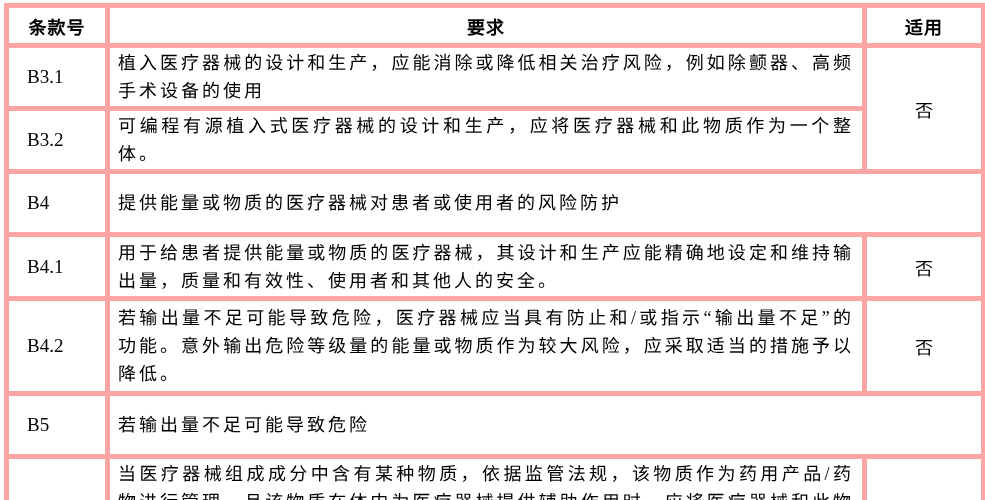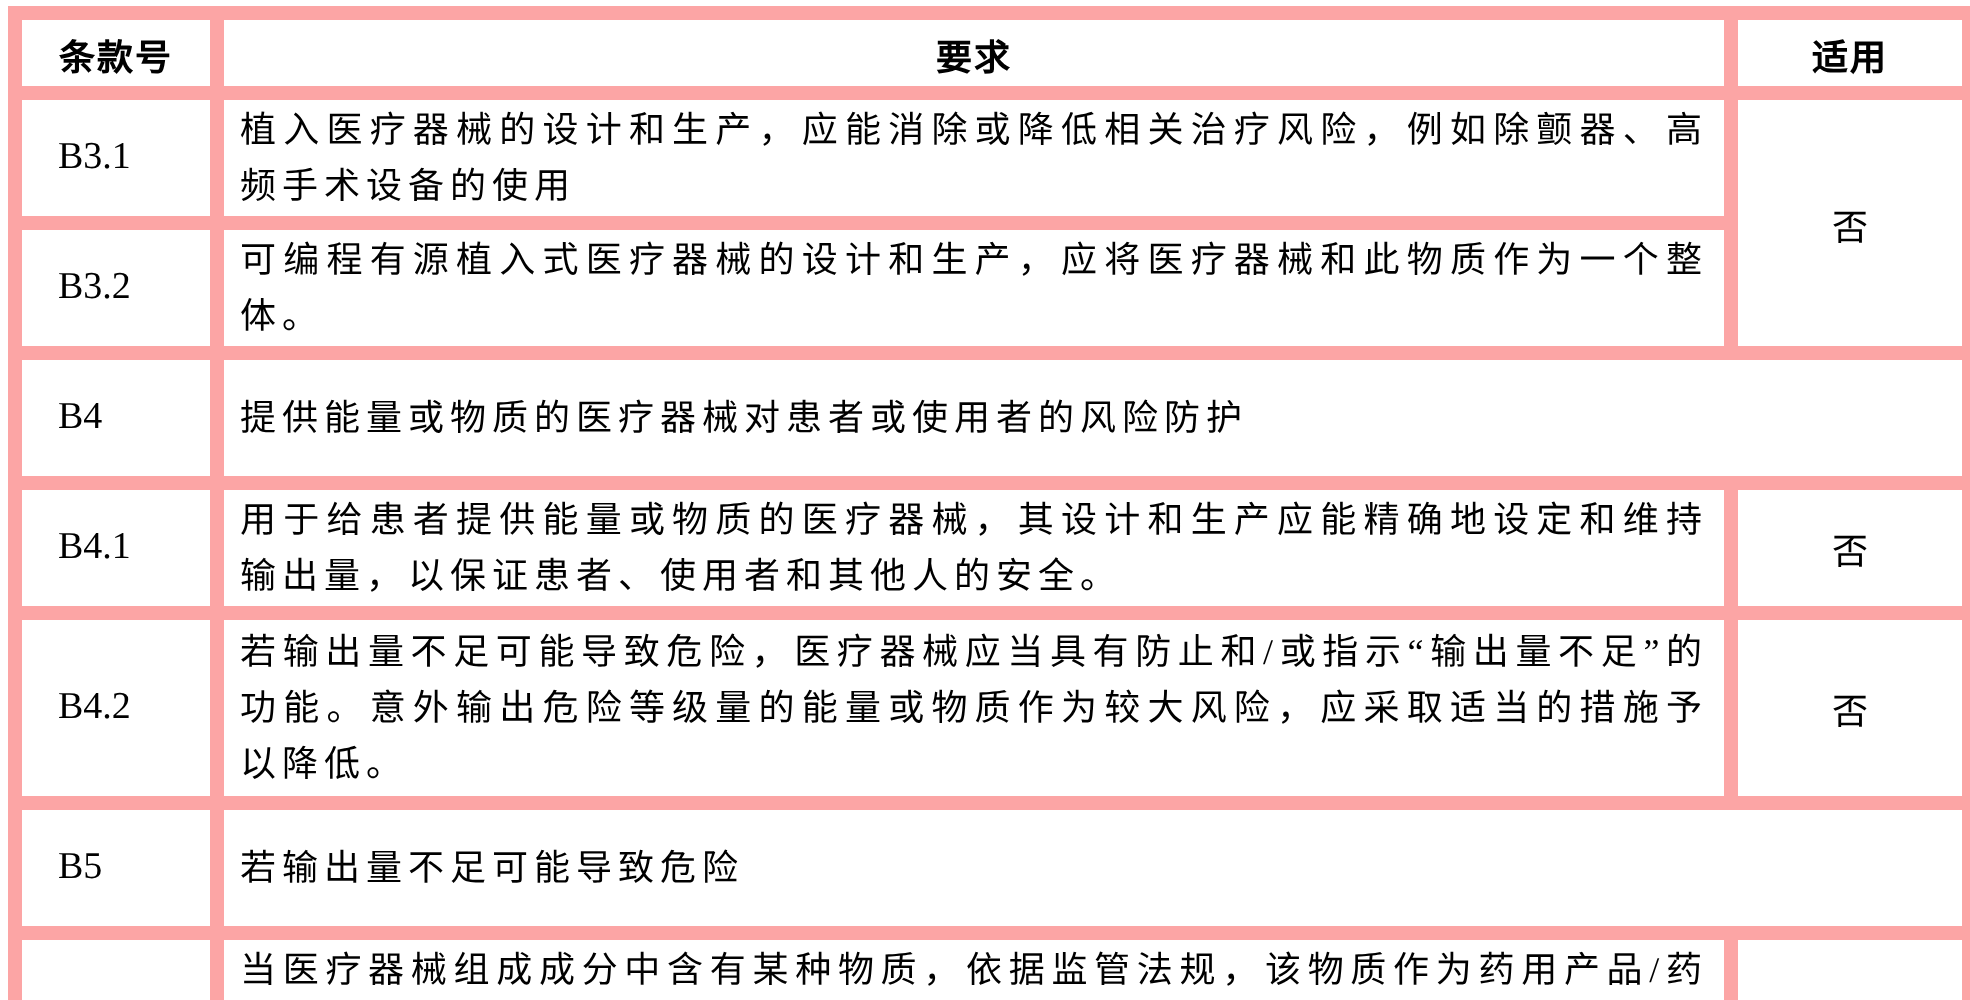--- a/index.html
+++ b/index.html
@@ -16,21 +16,21 @@
   }
   table.req-table {
     border-collapse: collapse;
     table-layout: fixed;
     width: 977px;
     border: 2px solid #000000;
     color: #000000;
   }
   .req-table th,
   .req-table td {
-    border: 7px solid #fca5a5;
+    border: 5px solid #fca5a5;
     box-sizing: border-box;
     overflow: hidden;
   }
   
   .req-table th {
     font-family: "Liberation Sans", "DejaVu Sans", sans-serif;
     font-weight: 700;
     font-size: 18px;
     text-align: center;
     vertical-align: middle;
@@ -97,21 +97,21 @@
       <tr class="h60">
         <td class="clause">B3.2</td>
         <td class="req">可编程有源植入式医疗器械的设计和生产，应将医疗器械和此物质作为一个整体。</td>
       </tr>
       <tr class="h32">
         <td class="clause">B4</td>
         <td class="req" colspan="2">提供能量或物质的医疗器械对患者或使用者的风险防护</td>
       </tr>
       <tr class="h64">
         <td class="clause">B4.1</td>
-        <td class="req">用于给患者提供能量或物质的医疗器械，其设计和生产应能精确地设定和维持输出量，以保证患者、使用者和其他人的安全。</td>
+        <td class="req">用于给患者提供能量或物质的医疗器械，其设计和生产应能精确地设定和维持输出量，质量和有效性、使用者和其他人的安全。</td>
         <td class="app">否</td>
       </tr>
       <tr class="h95">
         <td class="clause">B4.2</td>
         <td class="req">若输出量不足可能导致危险，医疗器械应当具有防止和/或指示“输出量不足”的功能。意外输出危险等级量的能量或物质作为较大风险，应采取适当的措施予以降低。</td>
         <td class="app">否</td>
       </tr>
       <tr class="h32">
         <td class="clause">B5</td>
         <td class="req" colspan="2">若输出量不足可能导致危险</td>

